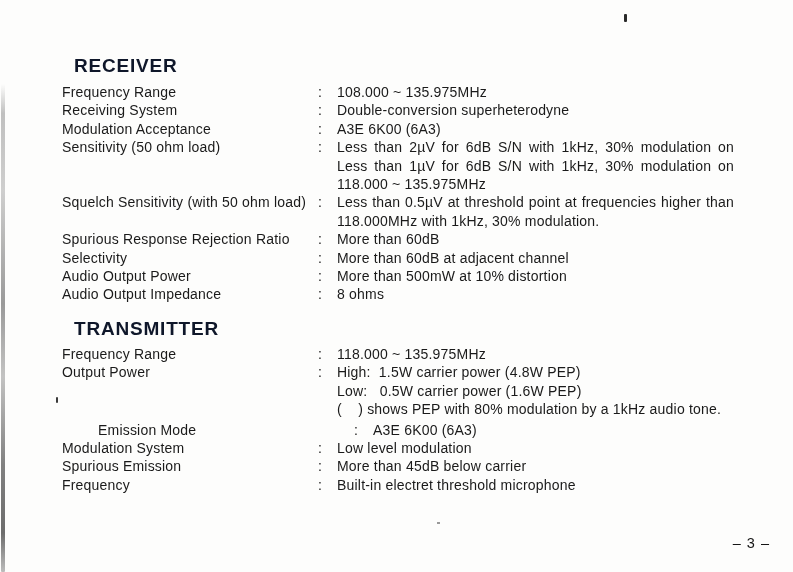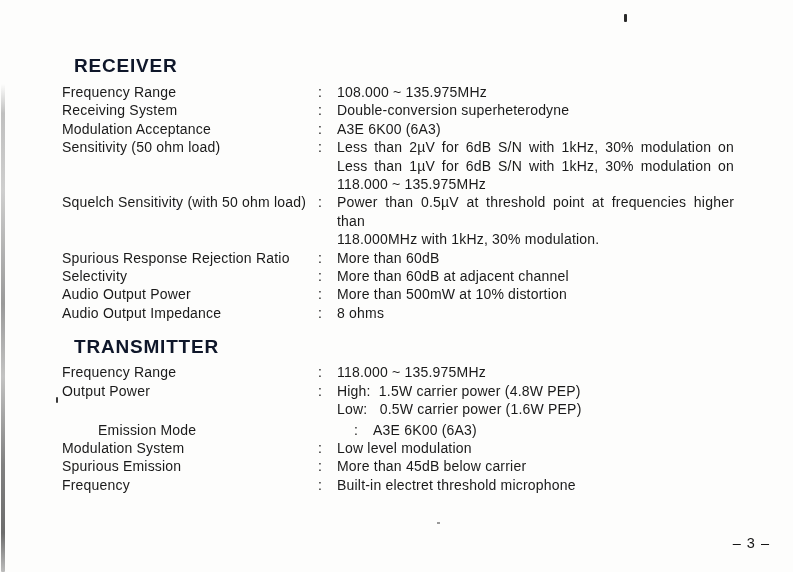--- a/index.html
+++ b/index.html
@@ -131,21 +131,21 @@
               <div class="value-line just">Less than 2µV for 6dB S/N with 1kHz, 30% modulation on</div>
               <div class="value-line just">Less than 1µV for 6dB S/N with 1kHz, 30% modulation on</div>
               <div class="value-line">118.000 ~ 135.975MHz</div>
             </div>
     </div>
 
     <div class="spec-row">
       <div class="spec-label">Squelch Sensitivity (with 50 ohm load)</div>
       <div class="spec-colon">:</div>
       <div class="spec-value">
-              <div class="value-line just">Power than 0.5µV at threshold point at frequencies higher than</div>
+              <div class="value-line just">Less than 0.5µV at threshold point at frequencies higher than</div>
               <div class="value-line">118.000MHz with 1kHz, 30% modulation.</div>
             </div>
     </div>
 
     <div class="spec-row" style="margin-top: 0;">
       <div class="spec-label">Spurious Response Rejection Ratio</div>
       <div class="spec-colon">:</div>
       <div class="spec-value">
               <div class="value-line">More than 60dB</div>
             </div>
@@ -187,20 +187,21 @@
               <div class="value-line">118.000 ~ 135.975MHz</div>
             </div>
     </div>
 
     <div class="spec-row">
       <div class="spec-label">Output Power</div>
       <div class="spec-colon">:</div>
       <div class="spec-value">
               <div class="value-line">High:&nbsp;&nbsp;1.5W carrier power (4.8W PEP)</div>
               <div class="value-line">Low:&nbsp;&nbsp;&nbsp;0.5W carrier power (1.6W PEP)</div>
+              <div class="value-line">(&nbsp;&nbsp;&nbsp;&nbsp;) shows PEP with 80% modulation by a 1kHz audio tone.</div>
             </div>
     </div>
 
     <div class="spec-row" style="margin-top: 2px; margin-left: 36px;">
       <div class="spec-label">Emission Mode</div>
       <div class="spec-colon">:</div>
       <div class="spec-value">
               <div class="value-line">A3E 6K00 (6A3)</div>
             </div>
     </div>

